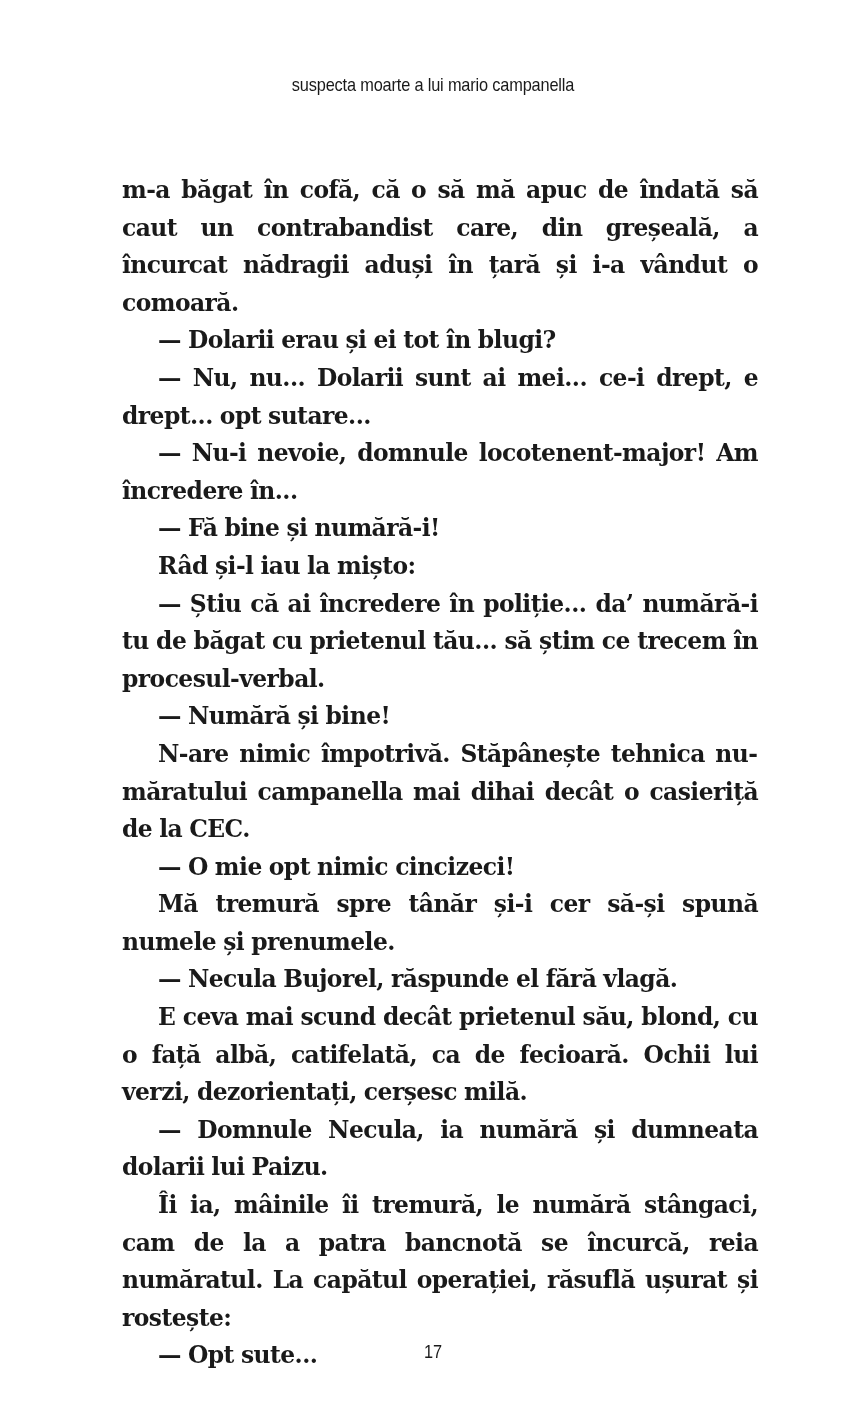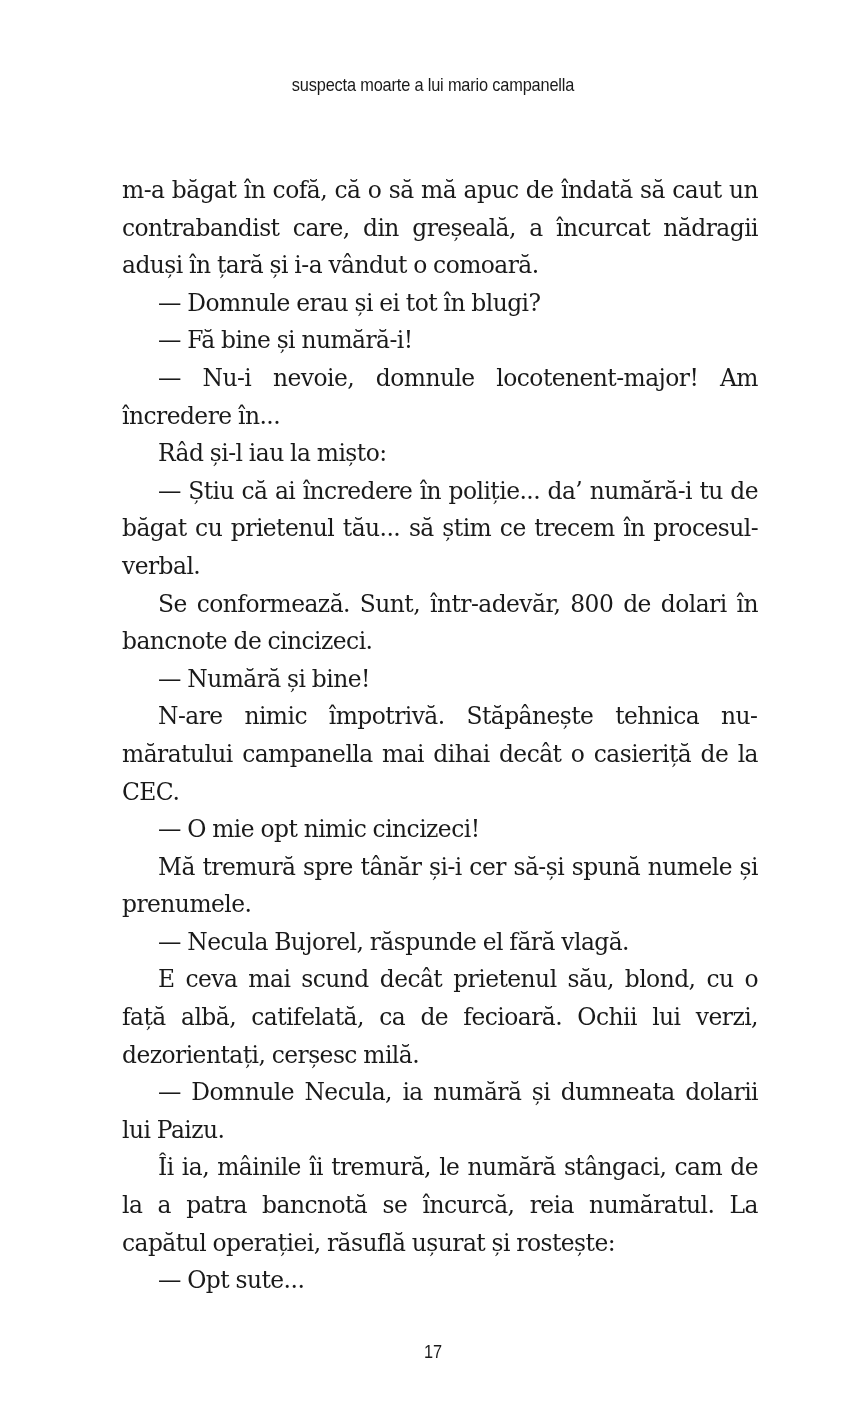--- a/index.html
+++ b/index.html
@@ -36,20 +36,21 @@
     font-size: 23.4px;
     line-height: 37.6px;
     text-align: justify;
     letter-spacing: -0.55px;
     word-spacing: -0.5px;
   }
   .para {
     margin: 0;
     text-indent: 36px;
     hyphens: manual;
+    font-weight: bold;
   }
   .para.no-indent {
     text-indent: 0;
   }
   .page-number {
     position: absolute;
     top: 1341px;
     left: 0;
     width: 866px;
     text-align: center;
@@ -60,26 +61,26 @@
     color: #1a1a1a;
   }
 </style>
 </head>
 <body>
 
 <div class="running-header">suspecta moarte a lui mario campanella</div>
 
 <div class="text-block">
   <p class="para no-indent">m-a băgat în cofă, că o să mă apuc de îndată să caut un contrabandist care, din greșeală, a încurcat nă­dragii aduși în țară și i-a vândut o comoară.</p>
-  <p class="para">— Domnule erau și ei tot în blugi?</p>
+  <p class="para">— Dolarii erau și ei tot în blugi?</p>
+  <p class="para">— Nu, nu... Dolarii sunt ai mei... ce-i drept, e drept... opt sutare...</p>
+  <p class="para">— Nu-i nevoie, domnule locotenent-major! Am încredere în...</p>
   <p class="para">— Fă bine și numără-i!</p>
-  <p class="para">— Nu-i nevoie, domnule locotenent-major! Am încredere în...</p>
   <p class="para">Râd și-l iau la mișto:</p>
   <p class="para">— Știu că ai încredere în poliție... da’ numără-i tu de băgat cu prietenul tău... să știm ce trecem în procesul-verbal.</p>
-  <p class="para">Se conformează. Sunt, într-adevăr, 800 de dolari în bancnote de cincizeci.</p>
   <p class="para">— Numără și bine!</p>
   <p class="para">N-are nimic împotrivă. Stăpânește tehnica nu­măratului campanella mai dihai decât o casieriță de la CEC.</p>
   <p class="para">— O mie opt nimic cincizeci!</p>
   <p class="para">Mă tremură spre tânăr și-i cer să-și spună numele și prenumele.</p>
   <p class="para">— Necula Bujorel, răspunde el fără vlagă.</p>
   <p class="para">E ceva mai scund decât prietenul său, blond, cu o față albă, catifelată, ca de fecioară. Ochii lui verzi, dezorientați, cerșesc milă.</p>
   <p class="para">— Domnule Necula, ia numără și dumneata dola­rii lui Paizu.</p>
   <p class="para">Îi ia, mâinile îi tremură, le numără stângaci, cam de la a patra bancnotă se încurcă, reia număratul. La capătul operației, răsuflă ușurat și rostește:</p>
   <p class="para">— Opt sute...</p>
 </div>

